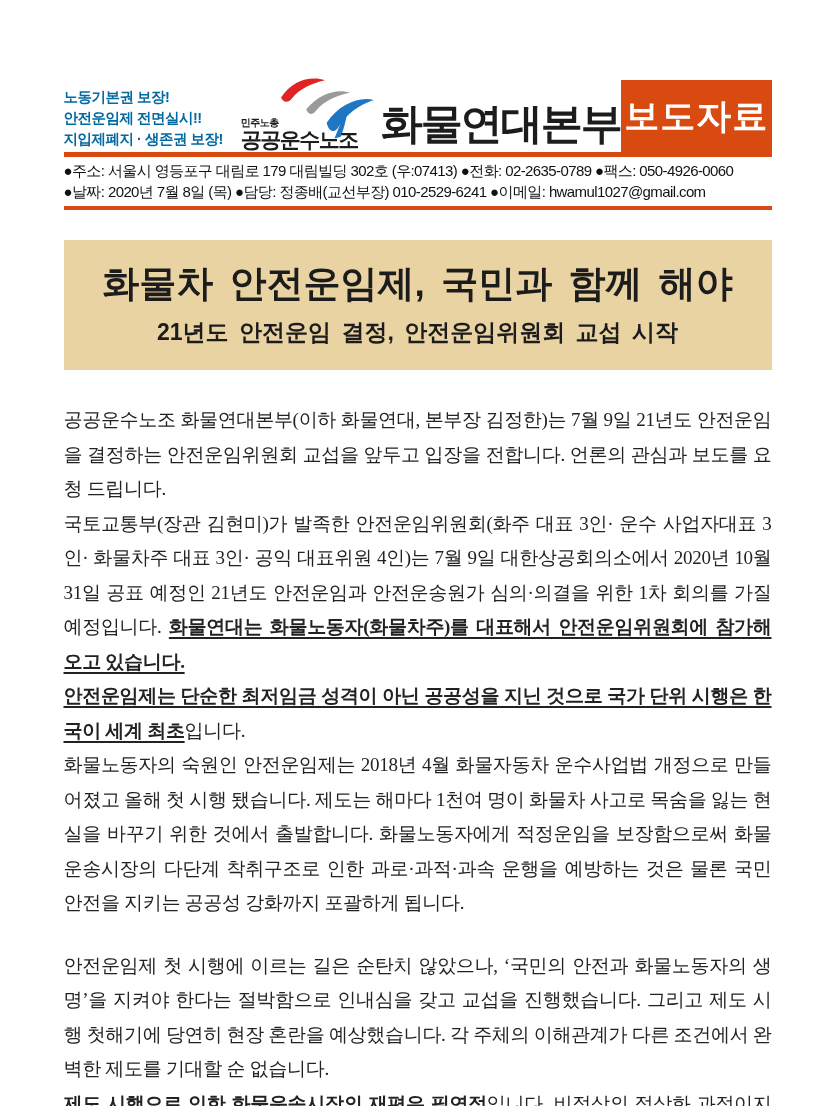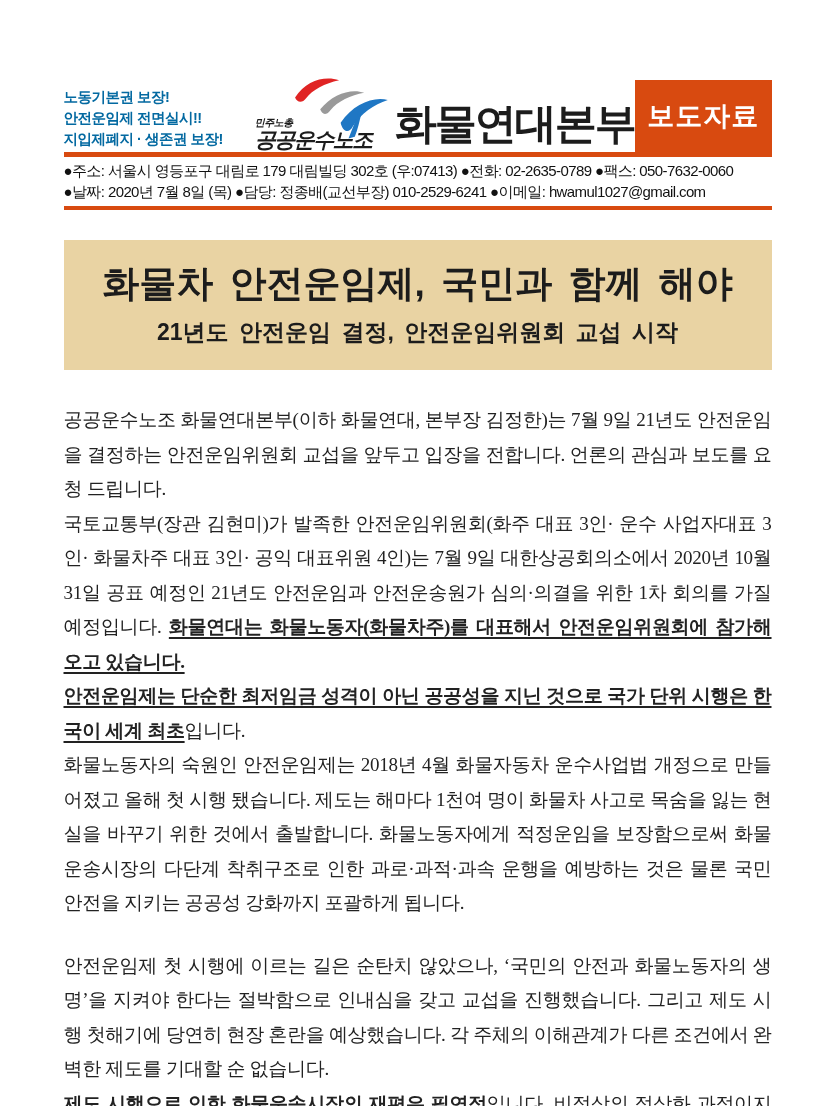--- a/index.html
+++ b/index.html
@@ -13,30 +13,30 @@
     width:835px;height:1106px;background:#ffffff;margin:0 auto;
     overflow:hidden;position:relative;
     font-family:"Liberation Sans",sans-serif;color:var(--ink);
   }
   .content{width:708px;margin:0 auto;padding-top:78px;}
 
   
   .masthead{display:flex;align-items:flex-end;height:74px;position:relative;}
   .slogans{font-size:14.5px;font-weight:bold;line-height:21px;color:#0369a1;
     letter-spacing:-0.5px;white-space:nowrap;padding-bottom:2px;}
-  .logo{position:relative;width:128px;height:74px;margin-left:26px;flex:none;font-style:italic;}
+  .logo{position:relative;width:128px;height:74px;margin-left:12px;flex:none;}
   .logo svg{position:absolute;top:-4px;right:-14px;}
   .logo-text{position:absolute;left:6px;bottom:2px;line-height:1;white-space:nowrap;}
   .logo-federation{font-size:10px;font-weight:bold;letter-spacing:-0.5px;display:block;margin-bottom:1px;}
   .logo-union{font-size:21px;font-weight:900;letter-spacing:-1.5px;display:block;}
   .org-name{font-size:42px;font-weight:900;letter-spacing:-2px;margin-left:18px;
     padding-bottom:0px;white-space:nowrap;}
   .press-badge{margin-left:auto;width:188px;height:72px;background:var(--accent);
     display:flex;align-items:center;justify-content:center;
-    color:#fff;font-size:27px;font-weight:900;letter-spacing:1px;white-space:nowrap;}
+    color:#fff;font-size:35px;font-weight:900;letter-spacing:1px;white-space:nowrap;}
 
   .rule{background:var(--accent);width:100%;}
   .rule-thick{height:5px;}
   .rule-thin{height:4px;}
 
   
   .contact{padding:3px 0 4px 0;}
   .contact-line{font-size:15px;line-height:21px;color:#111;white-space:nowrap;
     letter-spacing:-0.6px;overflow:hidden;}
 
@@ -85,21 +85,21 @@
       </div>
 
       <div class="org-name">화물연대본부</div>
 
       <div class="press-badge">보도자료</div>
     </div>
 
     <div class="rule rule-thick"></div>
 
     <div class="contact">
-      <div class="contact-line">●주소: 서울시 영등포구 대림로 179 대림빌딩 302호 (우:07413)  ●전화: 02-2635-0789  ●팩스: 050-7632-0060</div>
+      <div class="contact-line">●주소: 서울시 영등포구 대림로 179 대림빌딩 302호 (우:07413)  ●전화: 02-2635-0789  ●팩스: 050-4926-0060</div>
       <div class="contact-line">●날짜: 2020년 7월 8일 (목) ●담당: 정종배(교선부장) 010-2529-6241   ●이메일: hwamul1027@gmail.com</div>
     </div>
 
     <div class="rule rule-thin"></div>
 
     <div class="title-box">
       <div class="title-main">화물차 안전운임제, 국민과 함께 해야</div>
       <div class="title-sub">21년도 안전운임 결정, 안전운임위원회 교섭 시작</div>
     </div>
 

